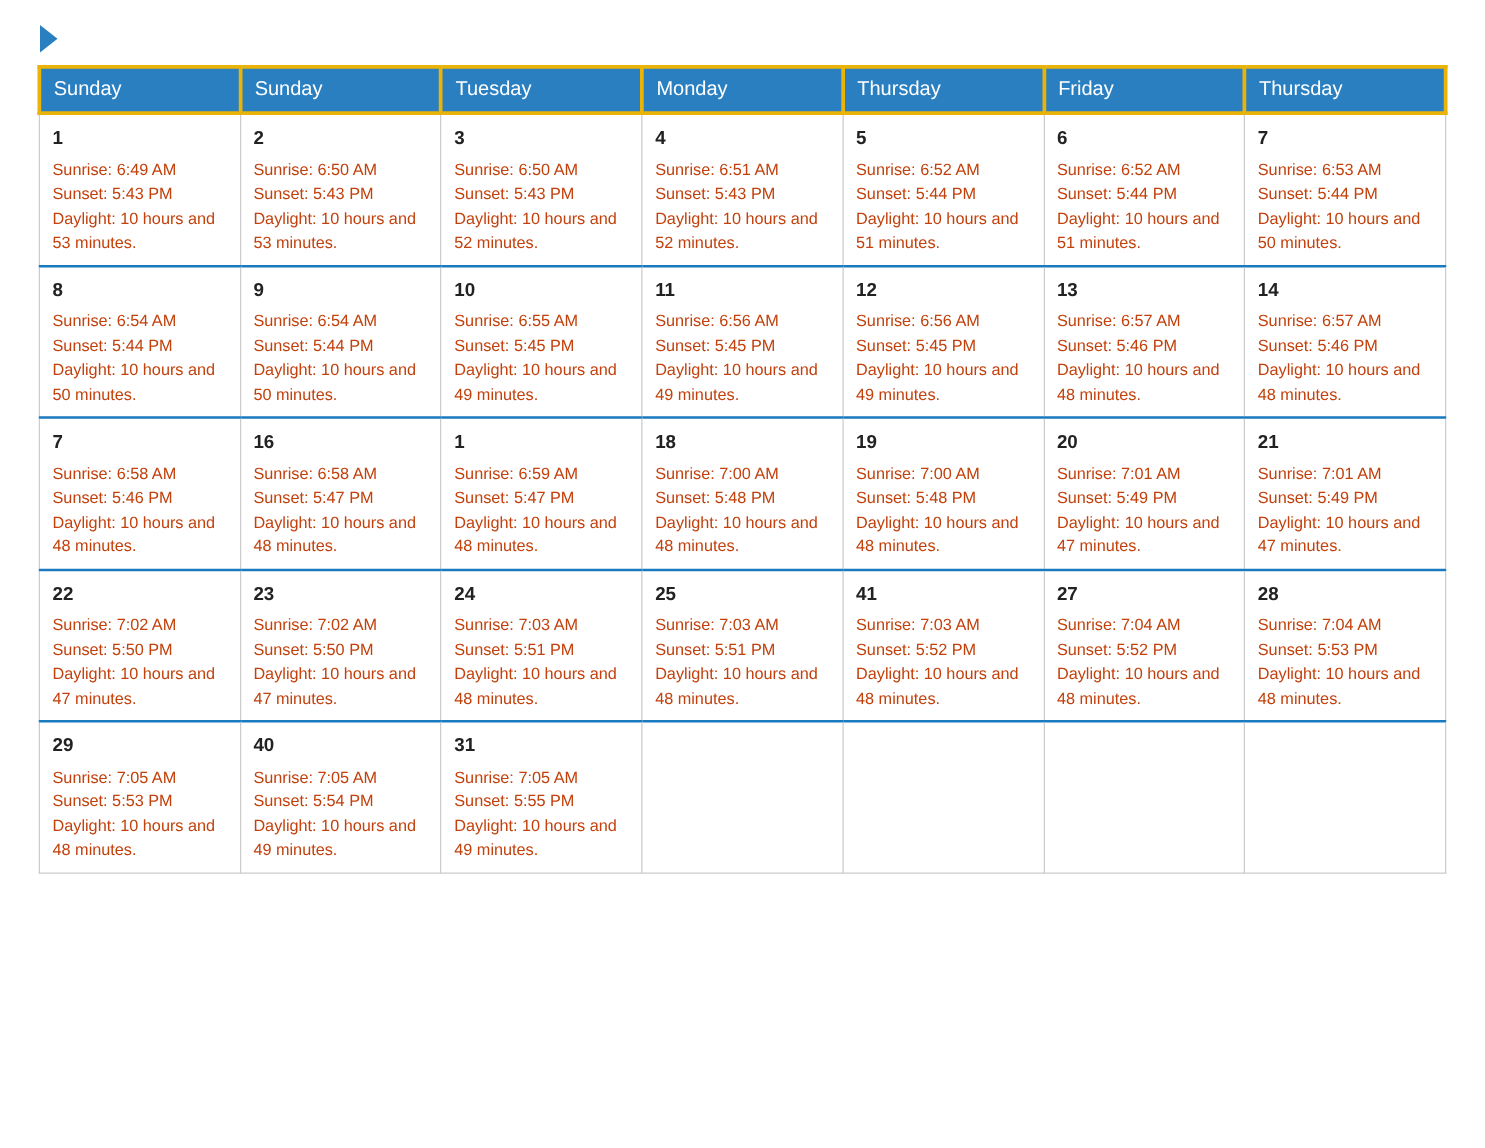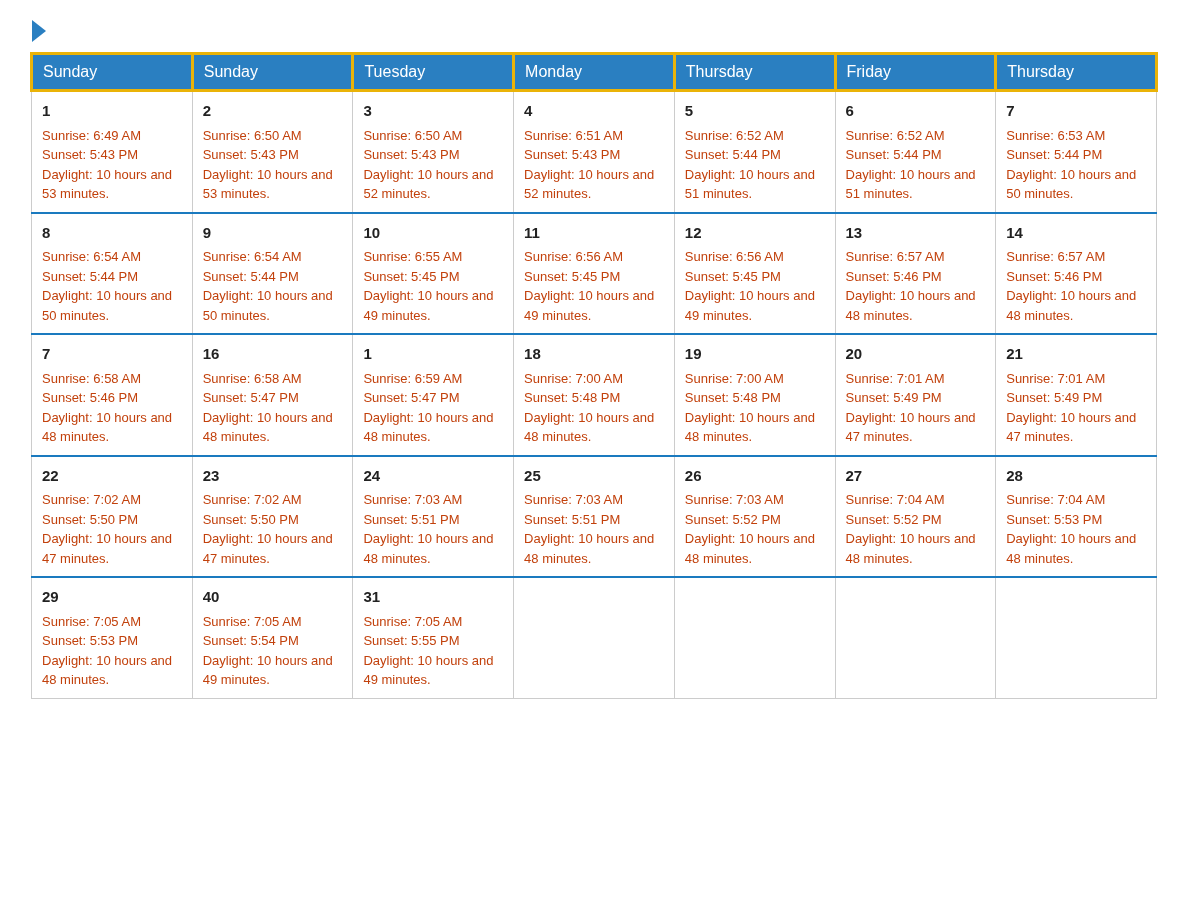--- a/index.html
+++ b/index.html
@@ -145,21 +145,21 @@
         <td><span class="day-number">18</span><span class="day-info">Sunrise: 7:00 AM<br>Sunset: 5:48 PM<br>Daylight: 10 hours and 48 minutes.</span></td>
         <td><span class="day-number">19</span><span class="day-info">Sunrise: 7:00 AM<br>Sunset: 5:48 PM<br>Daylight: 10 hours and 48 minutes.</span></td>
         <td><span class="day-number">20</span><span class="day-info">Sunrise: 7:01 AM<br>Sunset: 5:49 PM<br>Daylight: 10 hours and 47 minutes.</span></td>
         <td><span class="day-number">21</span><span class="day-info">Sunrise: 7:01 AM<br>Sunset: 5:49 PM<br>Daylight: 10 hours and 47 minutes.</span></td>
       </tr>
       <tr>
         <td><span class="day-number">22</span><span class="day-info">Sunrise: 7:02 AM<br>Sunset: 5:50 PM<br>Daylight: 10 hours and 47 minutes.</span></td>
         <td><span class="day-number">23</span><span class="day-info">Sunrise: 7:02 AM<br>Sunset: 5:50 PM<br>Daylight: 10 hours and 47 minutes.</span></td>
         <td><span class="day-number">24</span><span class="day-info">Sunrise: 7:03 AM<br>Sunset: 5:51 PM<br>Daylight: 10 hours and 48 minutes.</span></td>
         <td><span class="day-number">25</span><span class="day-info">Sunrise: 7:03 AM<br>Sunset: 5:51 PM<br>Daylight: 10 hours and 48 minutes.</span></td>
-        <td><span class="day-number">26</span><span class="day-info">Sunrise: 7:03 AM<br>Sunset: 5:52 PM<br>Daylight: 10 hours and 48 minutes.</span></td>
+        <td><span class="day-number">41</span><span class="day-info">Sunrise: 7:03 AM<br>Sunset: 5:52 PM<br>Daylight: 10 hours and 48 minutes.</span></td>
         <td><span class="day-number">27</span><span class="day-info">Sunrise: 7:04 AM<br>Sunset: 5:52 PM<br>Daylight: 10 hours and 48 minutes.</span></td>
         <td><span class="day-number">28</span><span class="day-info">Sunrise: 7:04 AM<br>Sunset: 5:53 PM<br>Daylight: 10 hours and 48 minutes.</span></td>
       </tr>
       <tr>
         <td><span class="day-number">29</span><span class="day-info">Sunrise: 7:05 AM<br>Sunset: 5:53 PM<br>Daylight: 10 hours and 48 minutes.</span></td>
         <td><span class="day-number">40</span><span class="day-info">Sunrise: 7:05 AM<br>Sunset: 5:54 PM<br>Daylight: 10 hours and 49 minutes.</span></td>
         <td><span class="day-number">31</span><span class="day-info">Sunrise: 7:05 AM<br>Sunset: 5:55 PM<br>Daylight: 10 hours and 49 minutes.</span></td>
         <td style="background: rgb(255, 255, 255);"></td>
         <td style="background: rgb(255, 255, 255);"></td>
         <td style="background: rgb(255, 255, 255);"></td>

